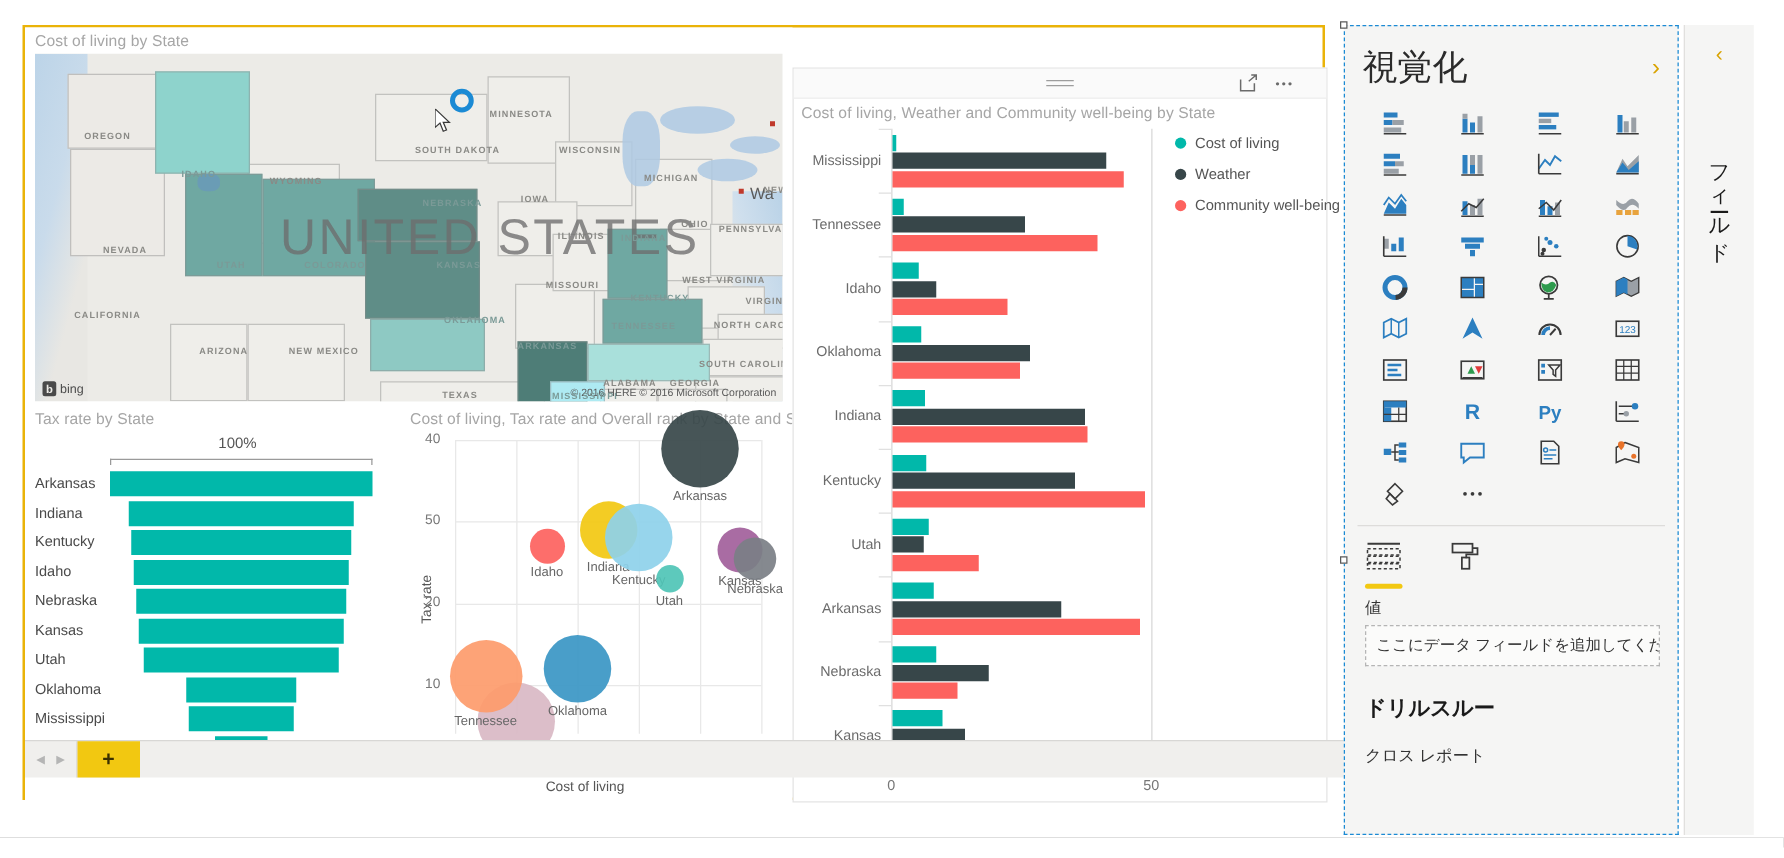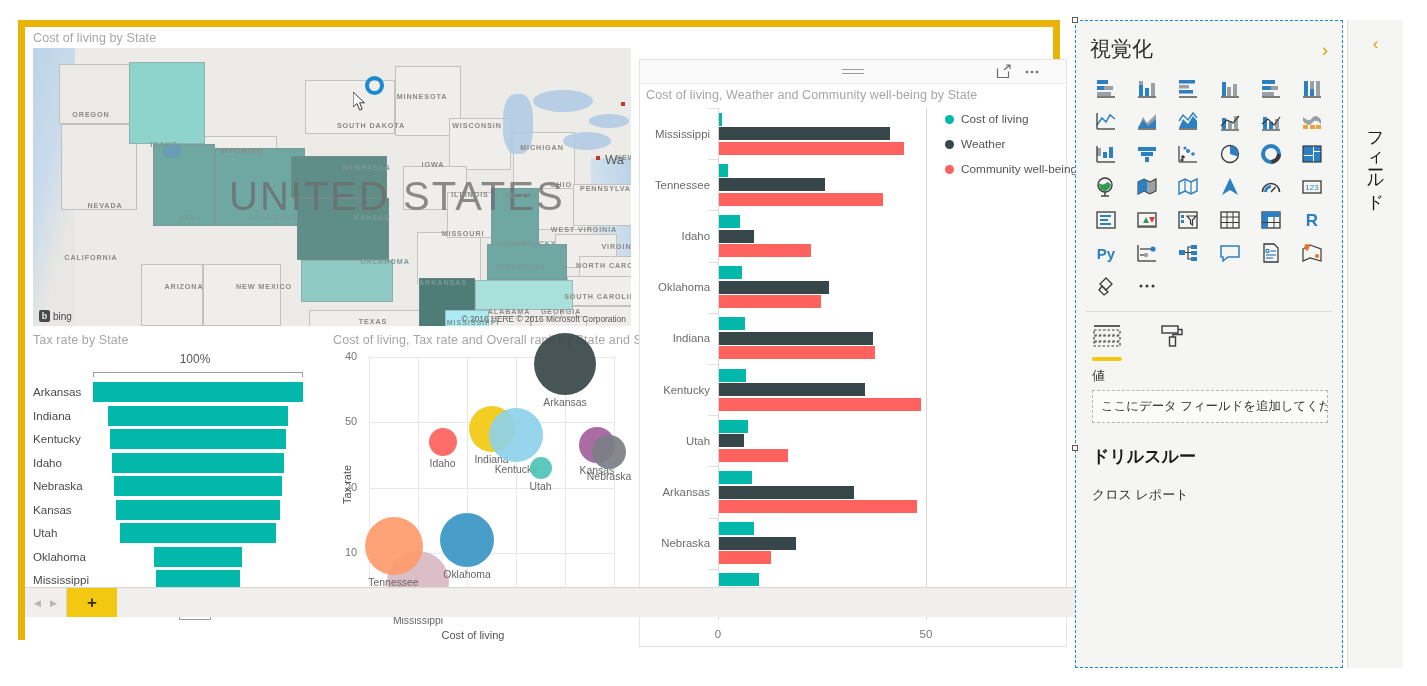--- a/index.html
+++ b/index.html
@@ -8,21 +8,21 @@
     font-family: "Liberation Sans", "DejaVu Sans", sans-serif;
     background: #ffffff; overflow: hidden;
   }
   .app { position: relative; width: 1427px; height: 686px; background: #fff; }
 
   
   .canvas {
     position: absolute; left: 18px; top: 20px;
     width: 1042px; height: 620px;
     background: #ffffff;
-    border: 7px solid #eab308;
+    border: 2px solid #eab308;
   }
 
   
   .visual { position: absolute; background: #fff; }
   .vtitle {
     font-size: 12.5px; color: #a6a6a6; padding: 4px 6px 3px 8px;
     white-space: nowrap; overflow: hidden; letter-spacing: .1px;
   }
 
   
@@ -160,24 +160,24 @@
   
   .viz-pane {
     position: absolute; left: 1075px; top: 20px;
     width: 268px; height: 648px;
     background: #f5f5f4; border: 1px dashed #1b8ad4;
   }
   .viz-head {
     display: flex; align-items: center; justify-content: space-between;
     padding: 14px 14px 10px 14px;
   }
-  .viz-title { font-size: 21px; color: #2b2b2b; font-weight: normal; }
+  .viz-title { font-size: 28px; color: #2b2b2b; font-weight: normal; }
   .chev { font-size: 19px; color: #d9a300; cursor: pointer; line-height: 1; }
   .icon-grid {
-    display: grid; grid-template-columns: repeat(6, 1fr);
+    display: grid; grid-template-columns: repeat(4, 1fr);
     gap: 3px 2px; padding: 0 10px 8px 10px;
   }
   .vicon {
     width: 100%; height: 30px; display: flex; align-items: center;
     justify-content: center; cursor: pointer;
   }
   .sep-line { height: 1px; background: #dddcda; margin: 2px 10px 8px 10px; }
   .tab-row { display: flex; gap: 34px; padding: 4px 14px 0 16px; align-items: flex-start; }
   .ftab { cursor: pointer; }
   .ftab .ul { height: 4px; border-radius: 2px; margin-top: 5px; }

